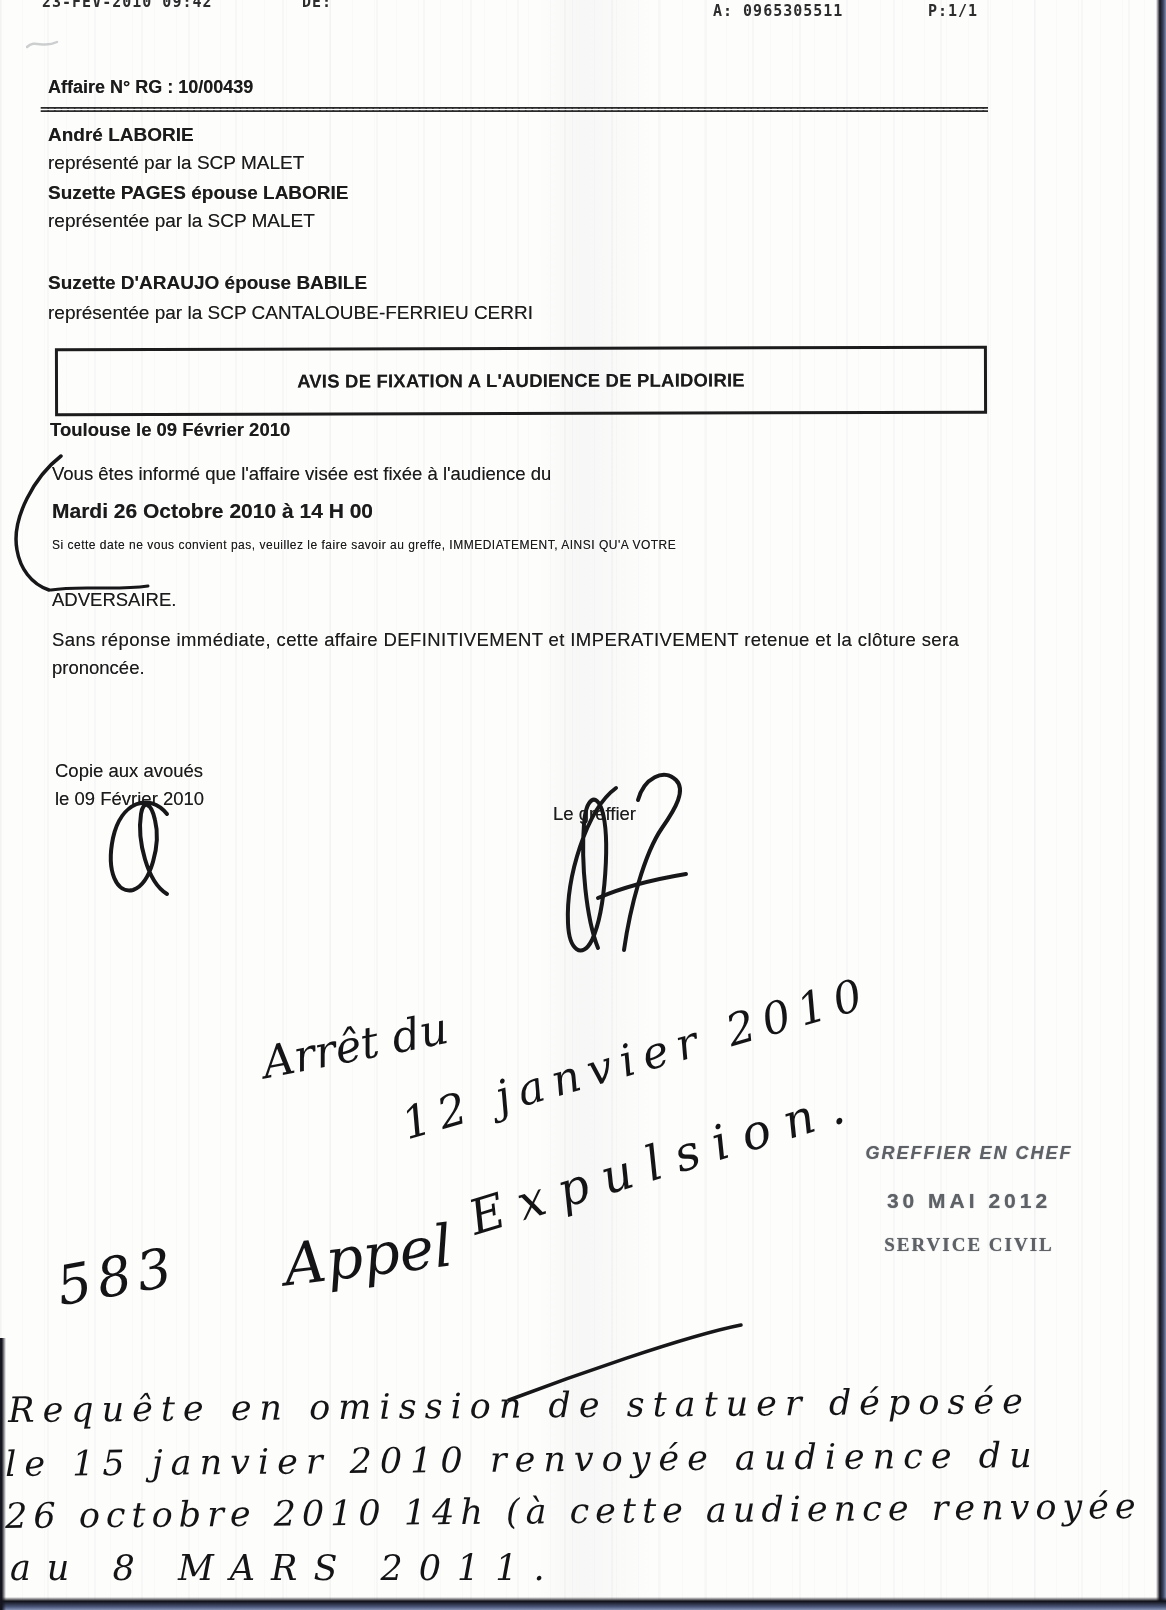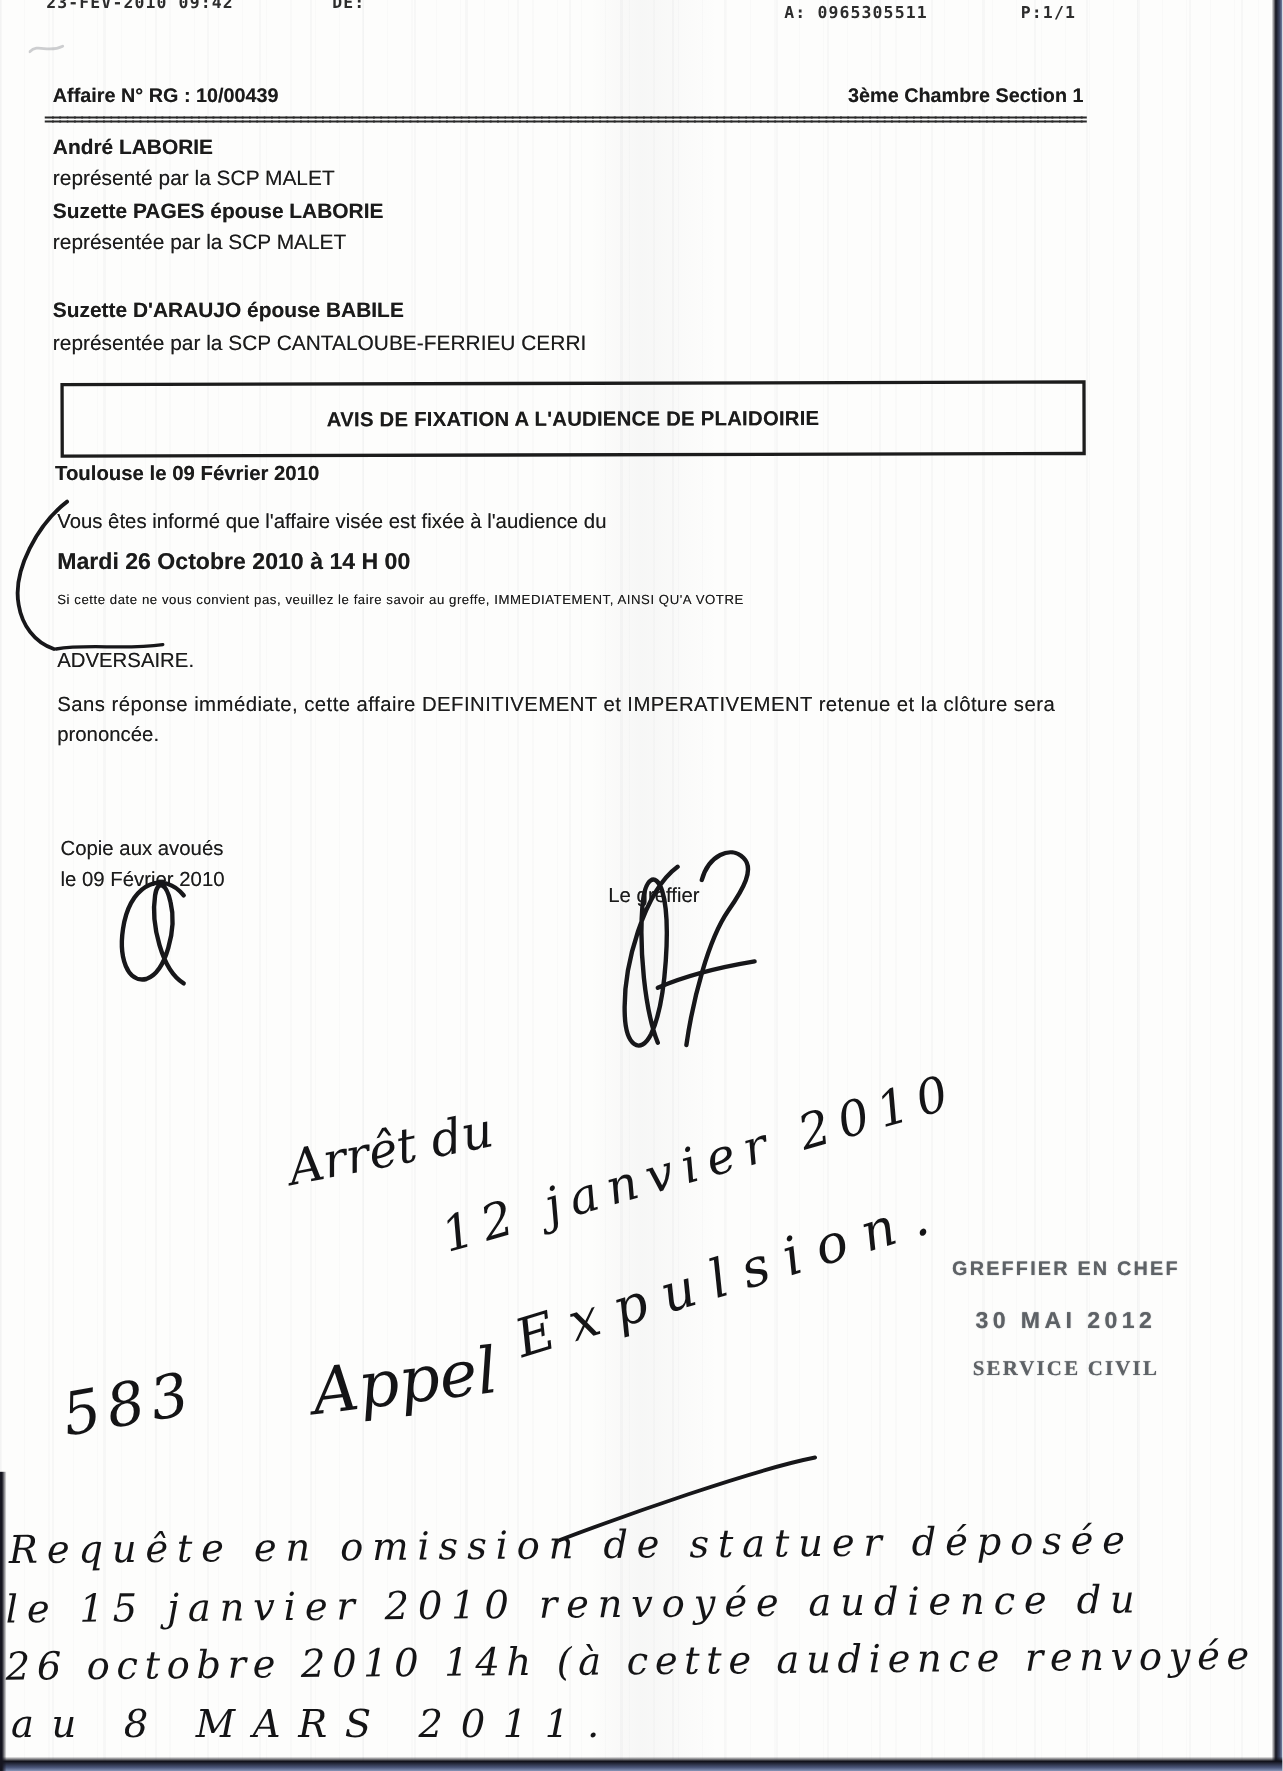--- a/index.html
+++ b/index.html
@@ -44,21 +44,21 @@
   .c1{left:52px;top:629px;font-size:18.5px;letter-spacing:.4px;}
   .c2{left:52px;top:657px;font-size:18.5px;}
 
   
   .copy1{left:55px;top:760px;font-size:18.5px;}
   .copy2{left:55px;top:788px;font-size:18.5px;}
   .clerk{left:553px;top:803px;font-size:18.5px;text-align:center;}
 
   
   .stamp{left:850px;top:1143px;width:238px;text-align:center;font-family:"Liberation Sans",sans-serif;color:#5e6266;text-shadow:0 0 1px rgba(104,108,112,.8);}
-  .stamp .s1{font-size:18px;font-weight:700;letter-spacing:2px;margin-bottom:25px;}
+  .stamp .s1{font-size:18px;font-weight:700;letter-spacing:2px;margin-bottom:25px;font-style:italic;}
   .stamp .s2{font-size:21px;font-weight:700;letter-spacing:4px;margin-bottom:21px;}
   .stamp .s3{font-size:19px;font-weight:700;letter-spacing:2px;font-family:Liberation Serif, serif;}
 
   
   .hw-arret1{left:258px;top:1038px;font-size:44px;transform:rotate(-11deg);}
   .hw-arret2{left:396px;top:1100px;font-size:44px;letter-spacing:9px;transform:rotate(-16deg);}
   .hw-expulsion{left:462px;top:1192px;font-size:48px;letter-spacing:15px;transform:rotate(-17deg);}
   .hw-appel{left:280px;top:1232px;font-size:58px;transform:rotate(-7deg);}
   .hw-583{left:52px;top:1256px;font-size:54px;letter-spacing:6px;transform:rotate(-10deg);}
   .hw-n1{left:8px;top:1390px;font-size:35px;letter-spacing:8px;transform:rotate(-0.5deg);}
@@ -79,21 +79,20 @@
   <div class="abs mono fax-ts">23-FEV-2010 09:42</div>
   <div class="abs mono fax-de">DE:</div>
   <div class="abs mono fax-to">A: 0965305511</div>
   <div class="abs mono fax-pg">P:1/1</div>
 
   <svg class="abs" style="left:26px;top:38px;" width="34" height="14">
     <path d="M1 9 C9 1 17 11 31 4" stroke="#a6a8ac" stroke-width="2.5" fill="none" stroke-linecap="round" opacity="0.55"></path>
   </svg>
 
   <div class="abs typed b case-number">Affaire N° RG : 10/00439</div>
-  <div class="abs typed b chamber">3ème Chambre Section 1</div>
   <div class="abs separator">================================================================================================================================================================</div>
 
   <div class="abs typed b pline" style="top:124px;">André LABORIE</div>
   <div class="abs typed pline" style="top:152px;">représenté par la SCP MALET</div>
   <div class="abs typed b pline" style="top:182px;">Suzette PAGES épouse LABORIE</div>
   <div class="abs typed pline" style="top:210px;">représentée par la SCP MALET</div>
   <div class="abs typed b pline" style="top:272px;">Suzette D'ARAUJO épouse BABILE</div>
   <div class="abs typed pline" style="top:302px;">représentée par la SCP CANTALOUBE-FERRIEU CERRI</div>
 
   <div class="abs avis-box">

